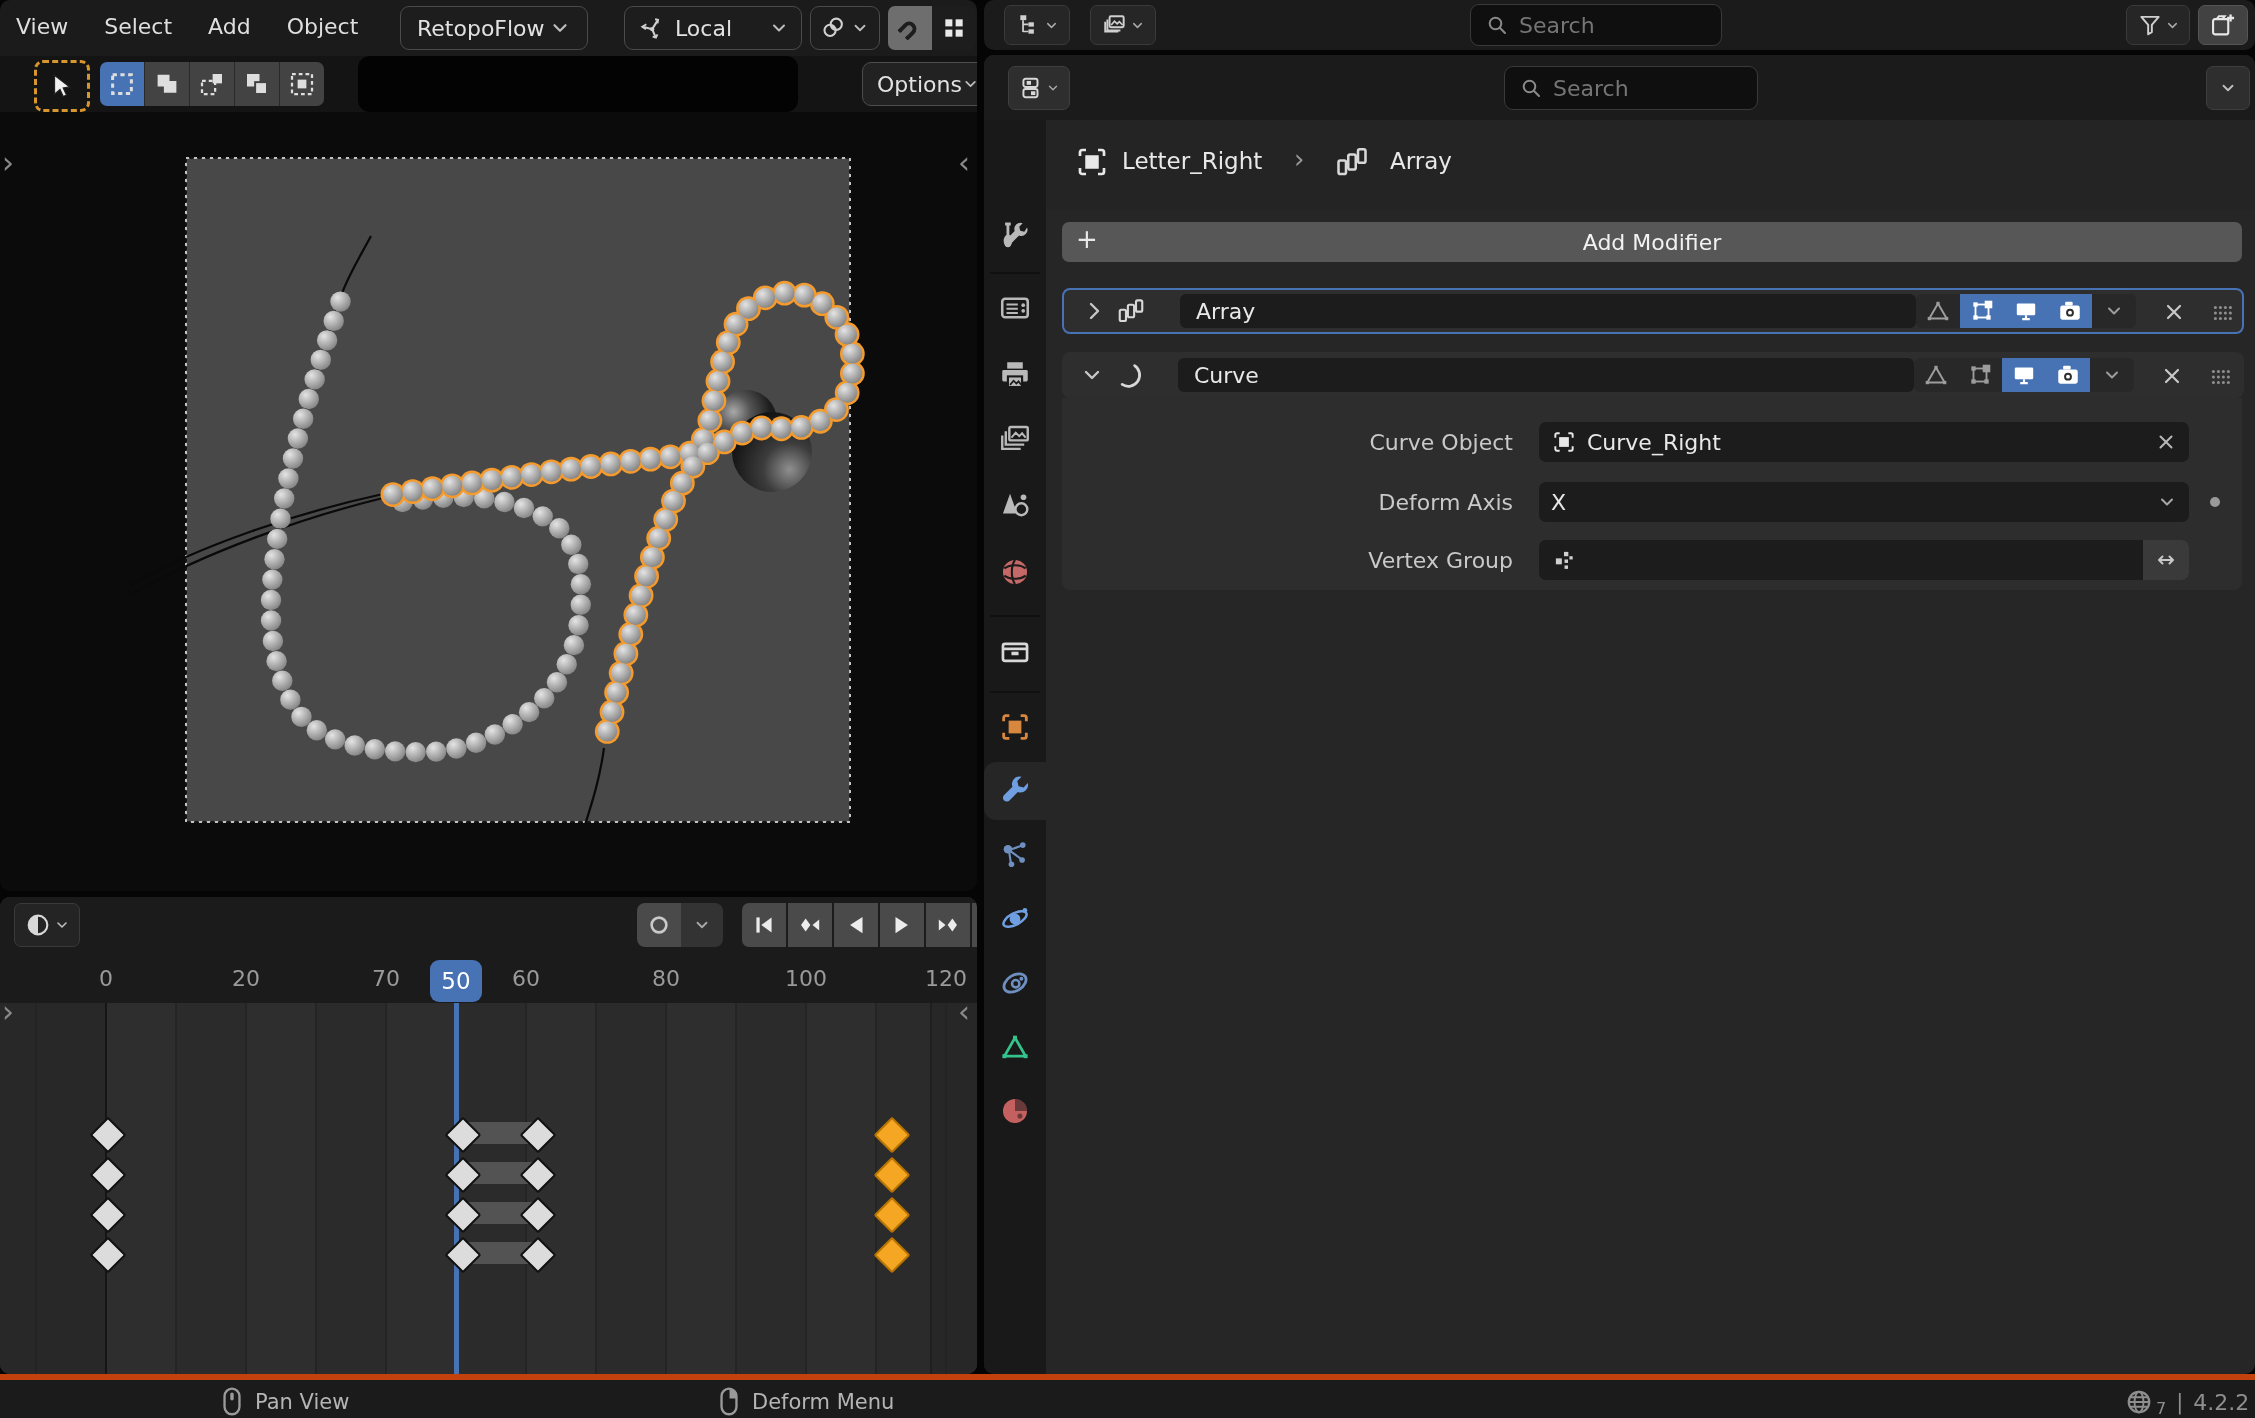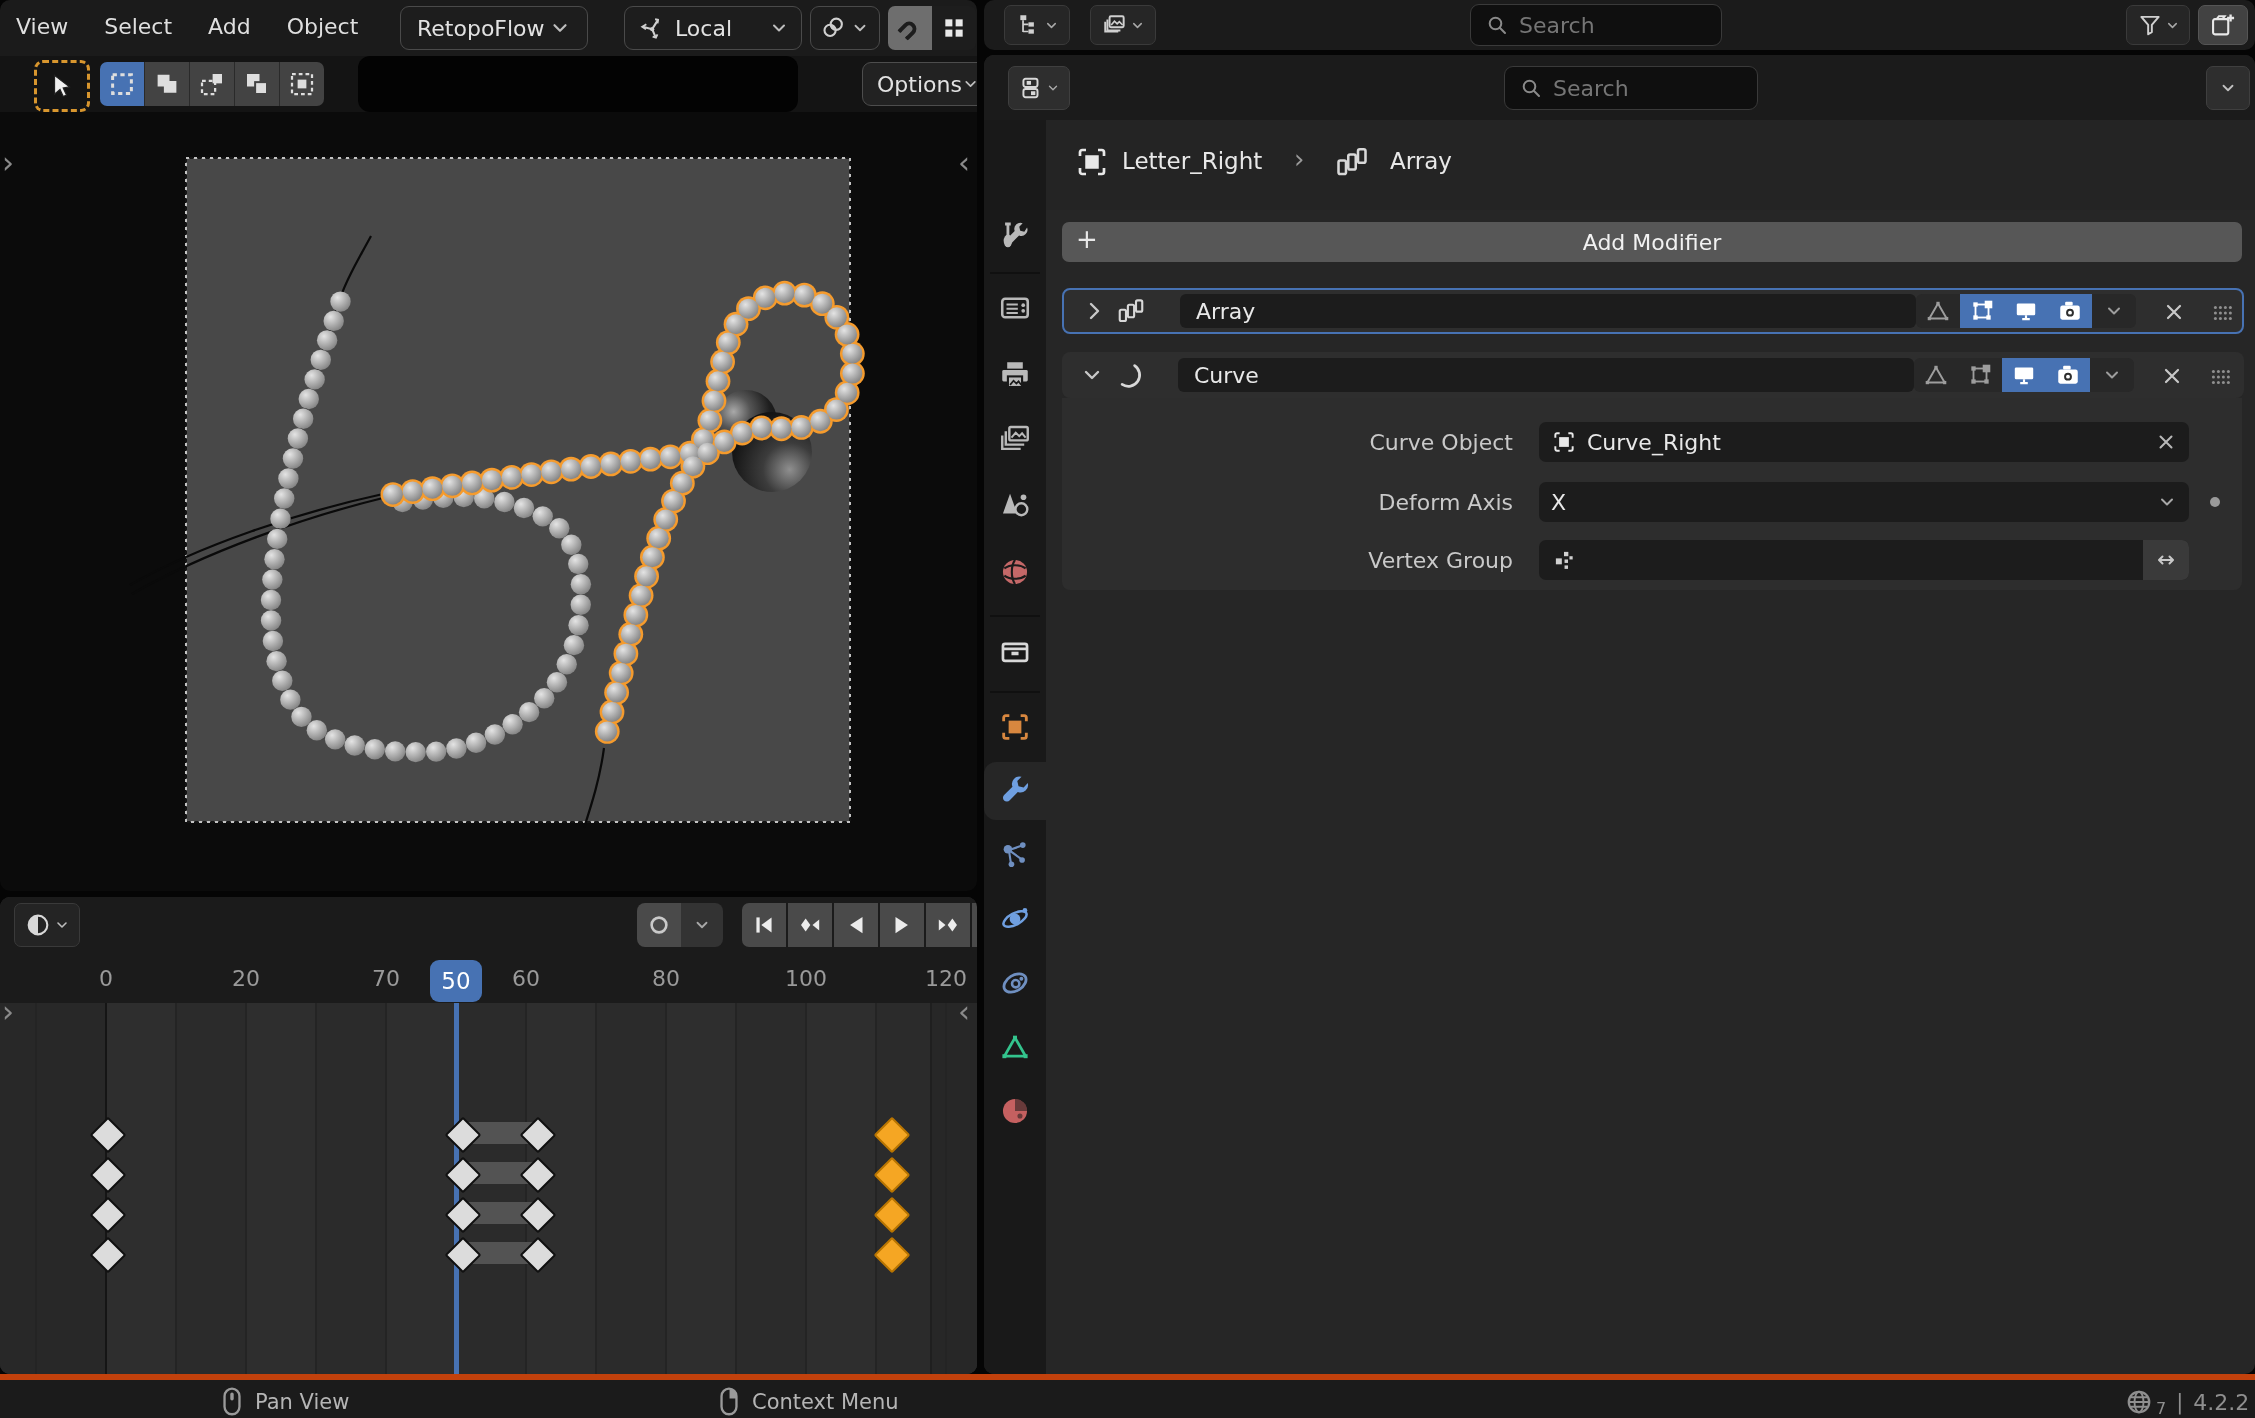--- a/index.html
+++ b/index.html
@@ -1042,21 +1042,21 @@
           </span>
           <span>Pan View</span>
         </div>
         <div class="hint" style="left: 716px;">
           <span class="ic" style="width:26px;height:32px;color:#9a9a9a;">
             <svg viewBox="0 0 24 30" fill="none" xmlns="http://www.w3.org/2000/svg">
               <rect x="5" y="2.5" width="14" height="24" rx="7" stroke="currentColor" stroke-width="2.2"></rect>
               <path d="M12.8 2.8h-.3v9h6.4V9a6.3 6.3 0 0 0-6.1-6.2z" fill="currentColor"></path>
             </svg>
           </span>
-          <span>Context Menu</span>
+          <span>Deform Menu</span>
         </div>
       </div>
     <div class="hint" style="left:2124px;">
       <span class="ic" style="width:30px;height:30px;color:#8f8f8f;">
           <svg viewBox="0 0 24 24" fill="none" xmlns="http://www.w3.org/2000/svg">
             <circle cx="12" cy="12" r="8.2" stroke="currentColor" stroke-width="1.8"></circle>
             <ellipse cx="12" cy="12" rx="3.6" ry="8.2" stroke="currentColor" stroke-width="1.5"></ellipse>
             <path d="M4 12h16M5 8.2h14M5 15.8h14" stroke="currentColor" stroke-width="1.5"></path>
           </svg>
         </span>

